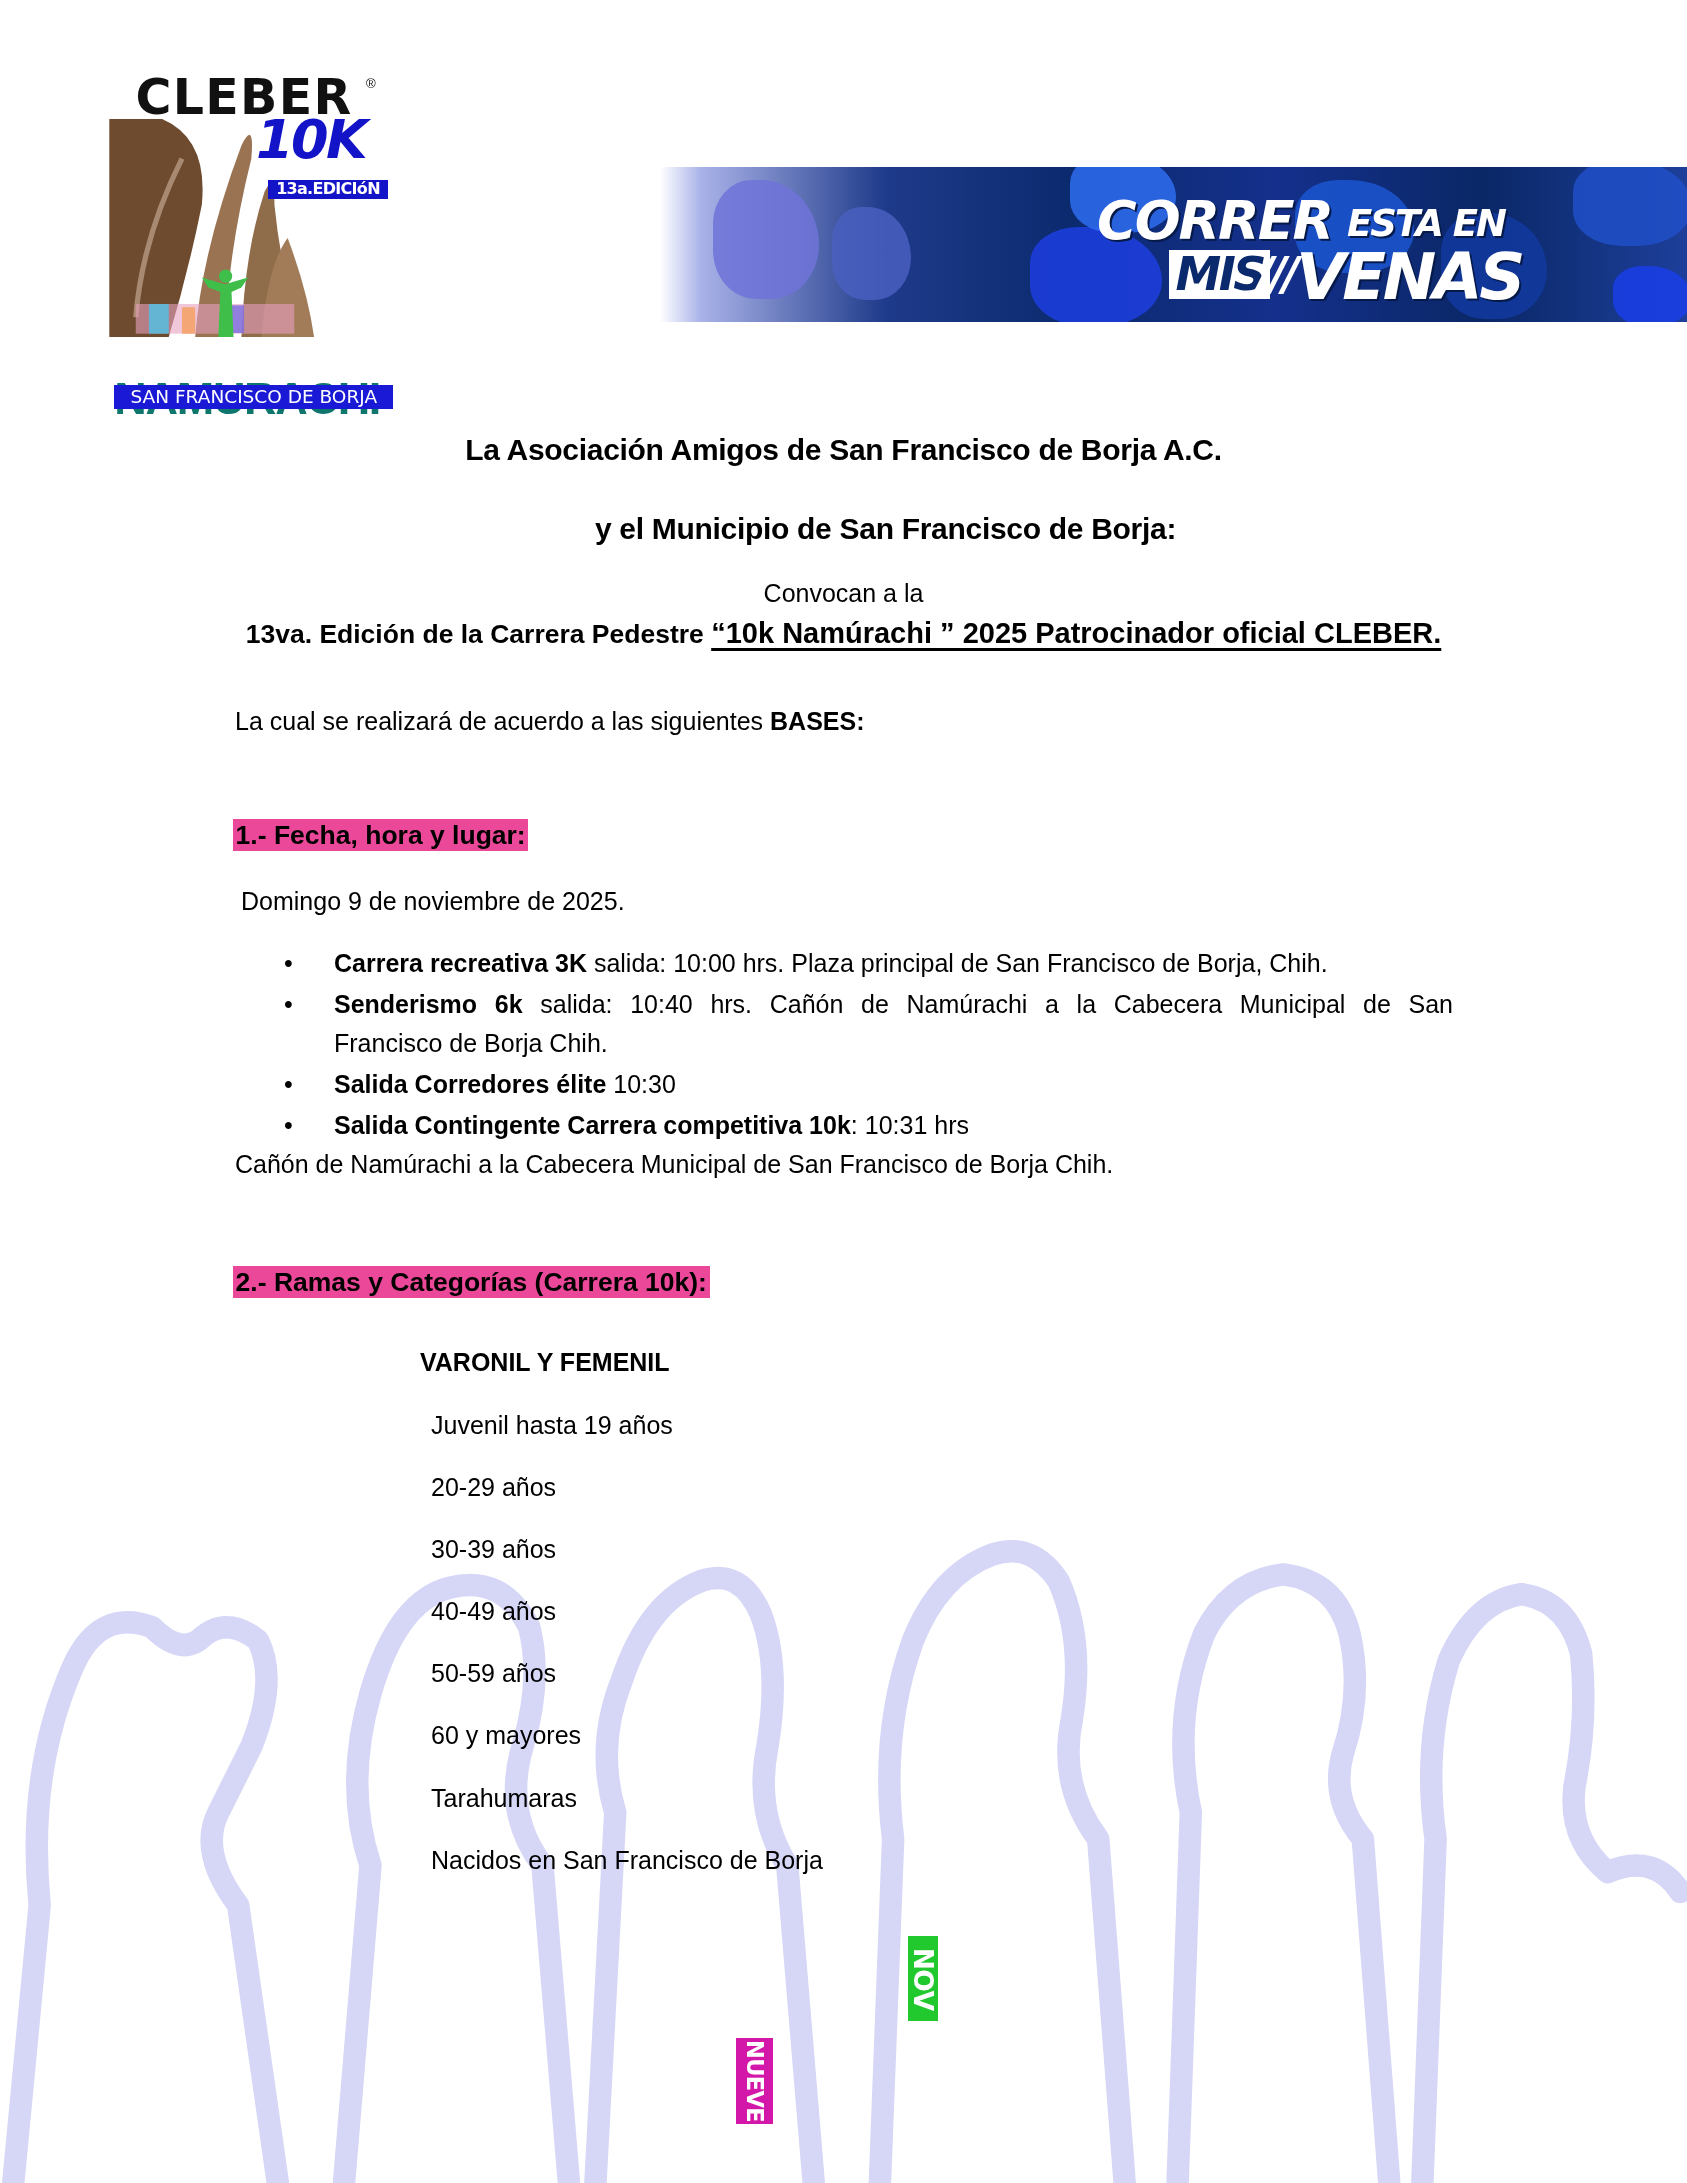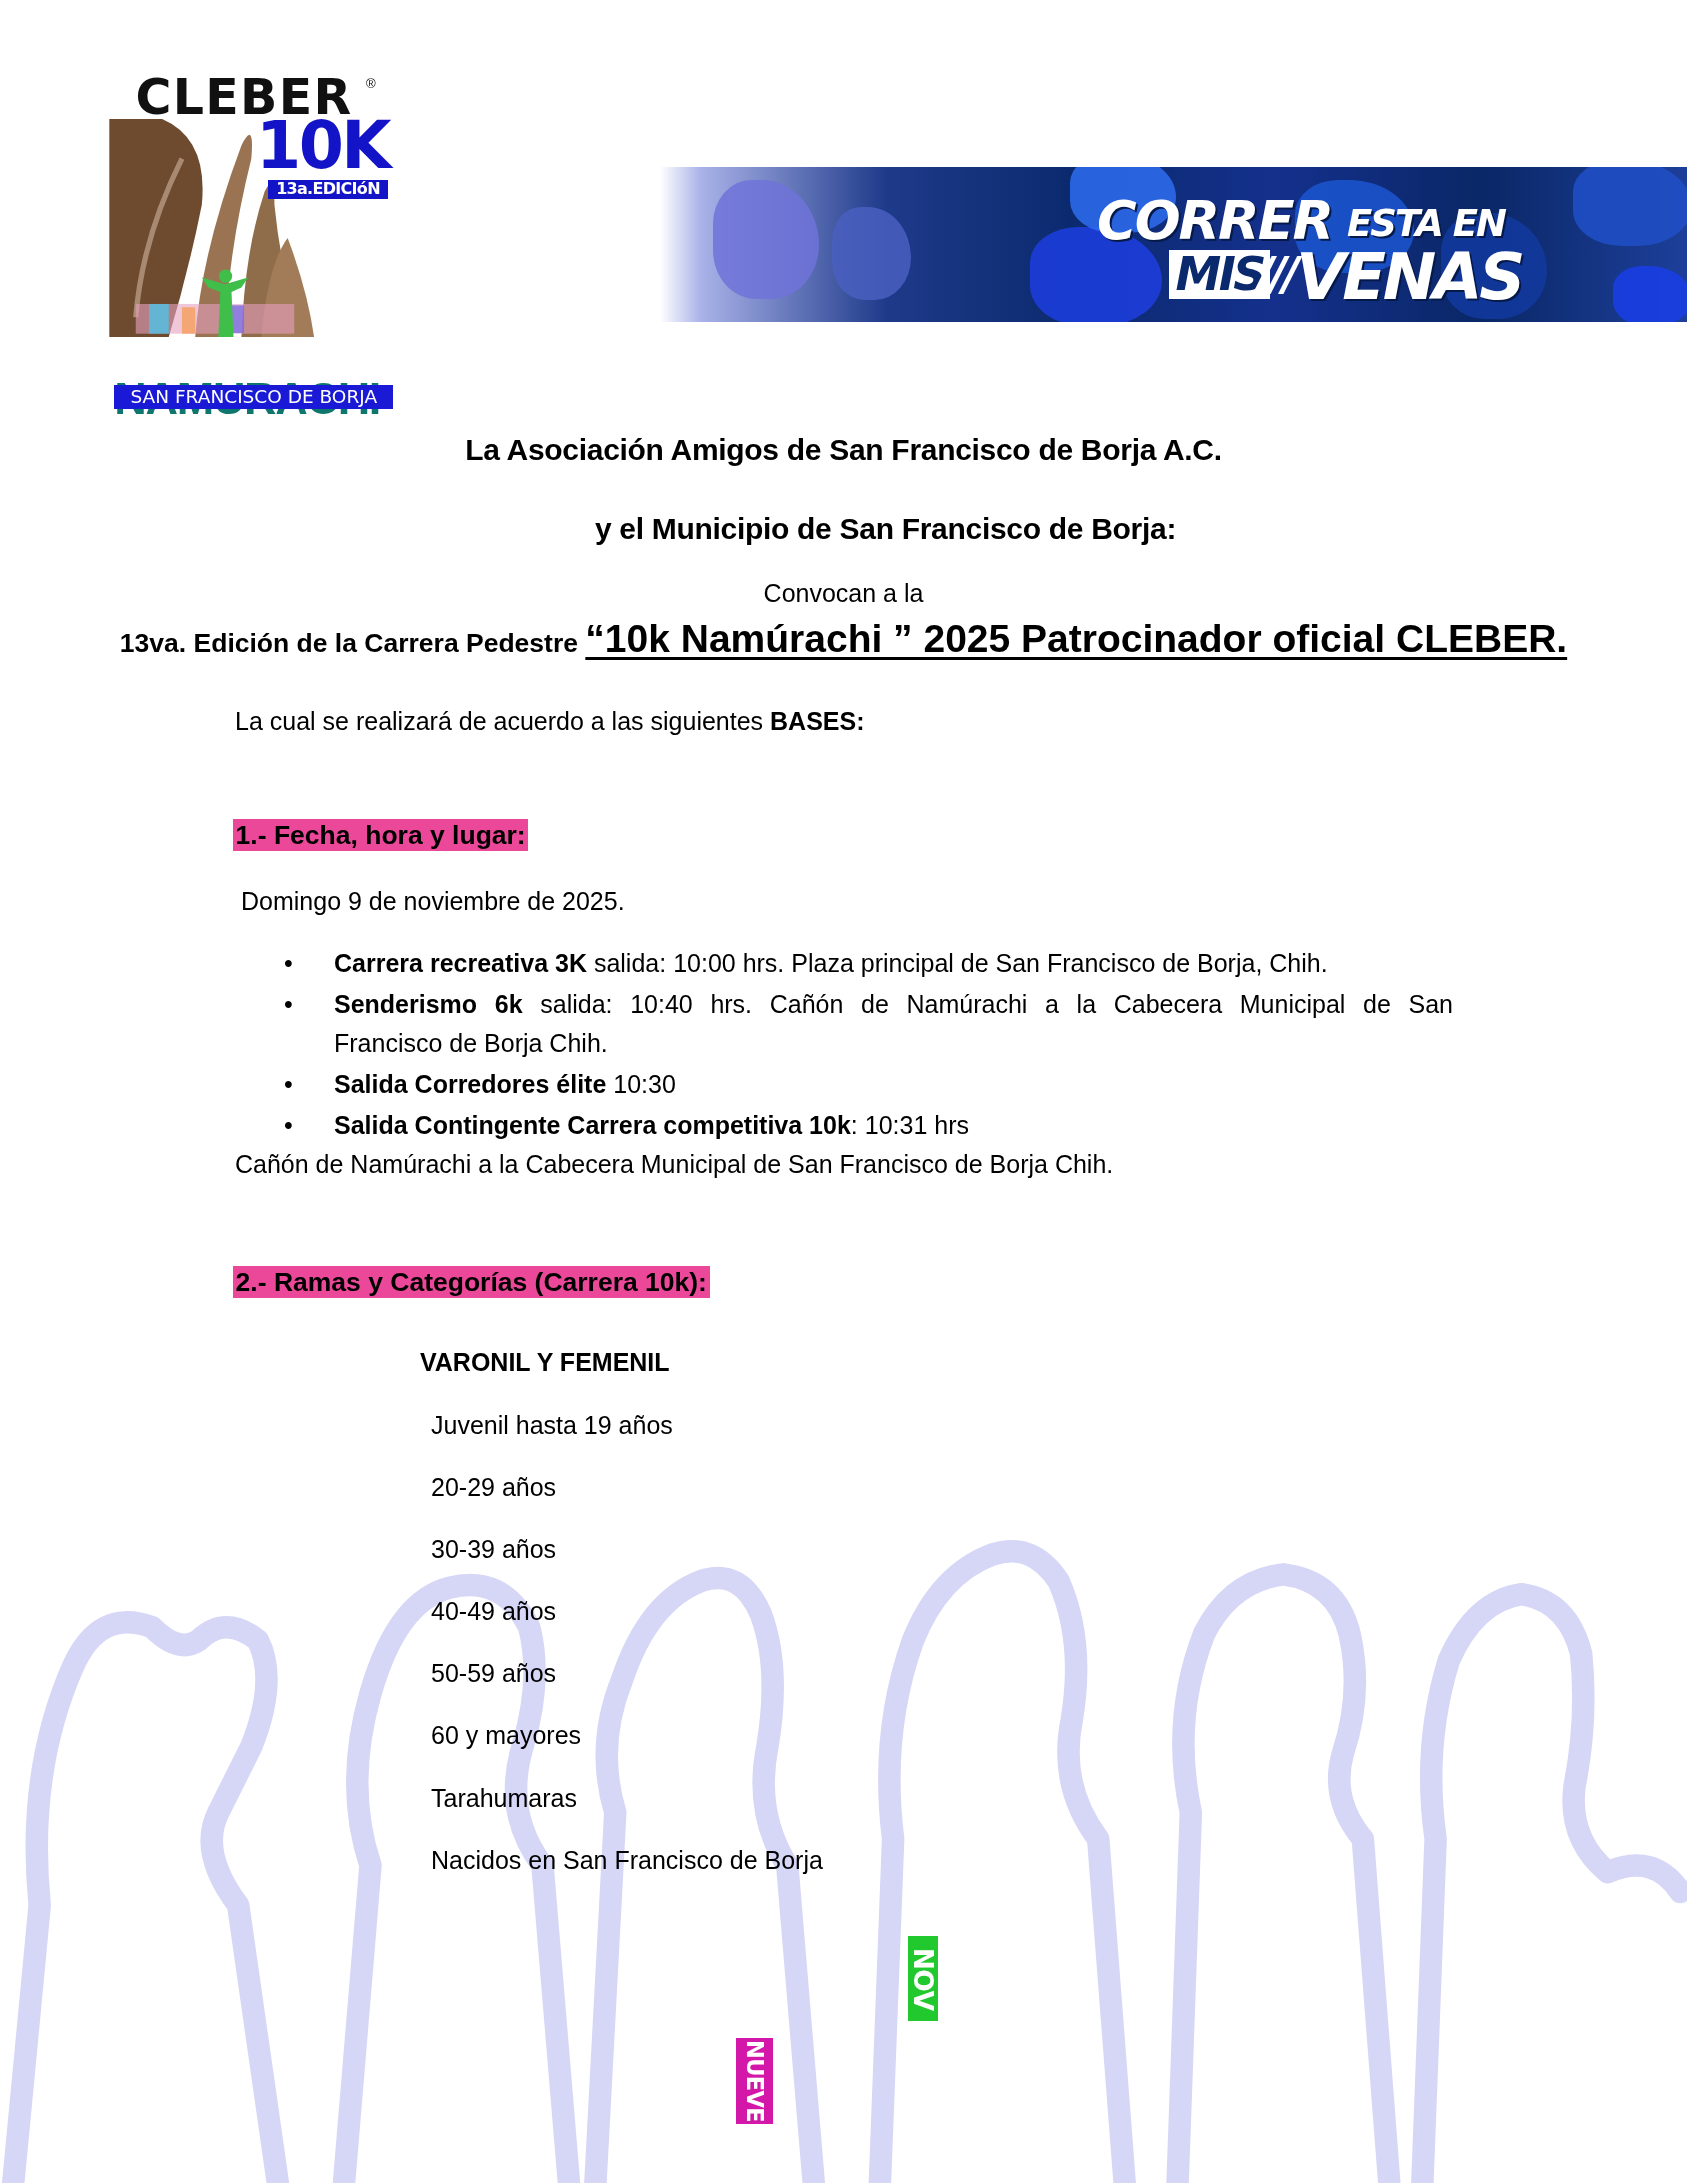--- a/index.html
+++ b/index.html
@@ -6,21 +6,21 @@
   body { width: 1687px; height: 2183px; position: relative; overflow: hidden;
          font-family: "Liberation Sans", "DejaVu Sans", sans-serif; color: #000; }
 
   
   .watermark { position: absolute; left: 0; top: 1442px; width: 1687px; height: 741px; z-index: 0; }
 
   
   .logo { position: absolute; left: 109px; top: 69px; width: 291px; height: 344px; z-index: 2; }
   .logo .cleber { position: absolute; left: 26.5px; top: 0; font-size: 49px; font-weight: 700; letter-spacing: 1.3px; color: #111; font-family: "DejaVu Sans", sans-serif; }
   .logo .reg { position: absolute; left: 257px; top: 6.6px; font-size: 13.2px; color: #111; }
-  .logo .tenk { position: absolute; left: 147px; top: 44px; font-size: 65px; font-weight: 900; color: #1313c8; font-family: "DejaVu Sans", sans-serif; letter-spacing: -2.6px; line-height: 1; }
+  .logo .tenk { position: absolute; left: 147px; top: 44px; font-size: 54px; font-weight: 900; color: #1313c8; font-family: "DejaVu Sans", sans-serif; letter-spacing: -2.6px; line-height: 1; font-style: italic; }
   .logo .edition { position: absolute; left: 159px; top: 111px; width: 120px; height: 18.5px; background: #1313c8; color: #fff; font-size: 16px; font-weight: 700; text-align: center; line-height: 18.5px; font-family: "DejaVu Sans", sans-serif; letter-spacing: -0.7px; }
   .logo .mountain { position: absolute; left: 0; top: 50px; width: 212px; height: 218px; }
   .logo .namurachi { position: absolute; left: 5.3px; top: 266px; font-size: 45px; font-weight: 900; color: #0f766e; font-family: Liberation Sans, sans-serif; letter-spacing: -1.3px; line-height: 1; margin-top: 41px; }
   .logo .sfb { position: absolute; left: 5.3px; top: 316px; width: 279px; height: 24px; background: #1a1ad6; color: #fff; font-size: 18.5px; text-align: center; line-height: 24px; font-family: "DejaVu Sans", sans-serif; }
 
   
   .banner { position: absolute; left: 660px; top: 167px; width: 1027px; height: 155px; z-index: 2; overflow: hidden;
             background: linear-gradient(90deg, rgba(255,255,255,1) 0%, rgba(160,170,230,0.9) 4%, #1e3a8a 22%, #0b2a6e 40%, #14308c 60%, #0a2766 80%, #1d3f9a 100%); }
   .banner .blob { position: absolute; border-radius: 40% 60% 50% 45%; opacity: 0.85; }
   .banner .slogan { position: absolute; left: 0; top: 0; width: 100%; height: 100%; }
@@ -103,21 +103,21 @@
     <div class="mis">MIS</div>
     <div class="slash">///</div>
     <div class="venas">VENAS</div>
   </div>
 </div>
 
 <div class="text center h1" style="top:433px;">La Asociación Amigos de San Francisco de Borja A.C.</div>
 <div class="text center h1" style="top:512px;padding-left:42px;">y el Municipio de San Francisco de Borja:</div>
 <div class="text center body" style="top:579px;">Convocan a la</div>
 <div class="text center" style="top:617px; font-size:26.5px; font-weight:700;">
-  <span>13va. Edición de la Carrera Pedestre </span><span class="u" style="font-size:39px;margin-top:12px;">“10k Namúrachi ” 2025 Patrocinador oficial CLEBER.</span>
+  <span>13va. Edición de la Carrera Pedestre </span><span class="u" style="font-size:29px;margin-top:12px;">“10k Namúrachi ” 2025 Patrocinador oficial CLEBER.</span>
 </div>
 
 <div class="text body" style="left:235px; top:707px;">
   <span>La cual se realizará de acuerdo a las siguientes </span><span class="bold">BASES:</span>
 </div>
 
 <div class="text" style="left:233px; top:820px;">
   <span class="hl">1.- Fecha, hora y lugar:</span>
 </div>
 <div class="text body" style="left:241px; top:887px;">Domingo 9 de noviembre de 2025.</div>

